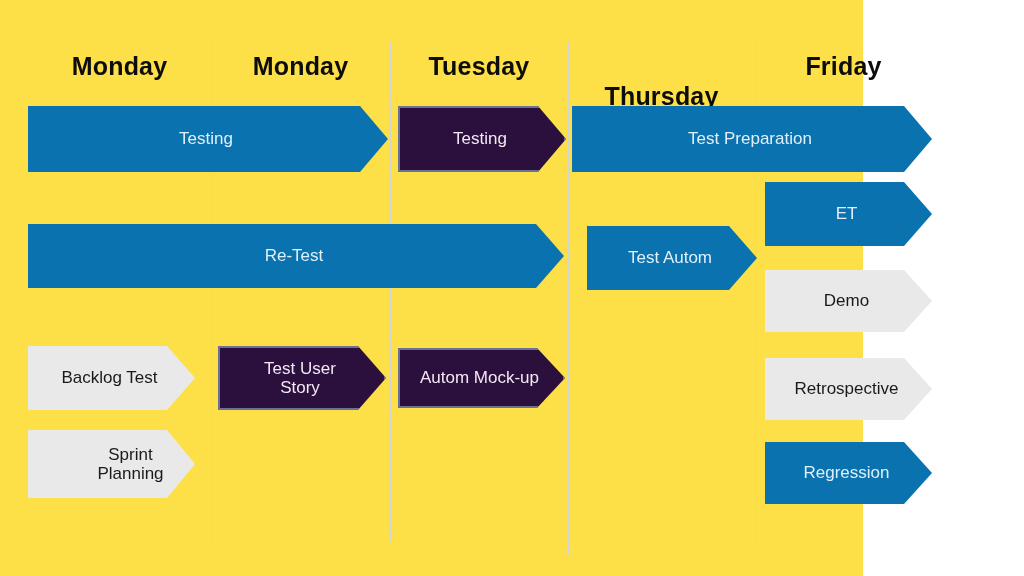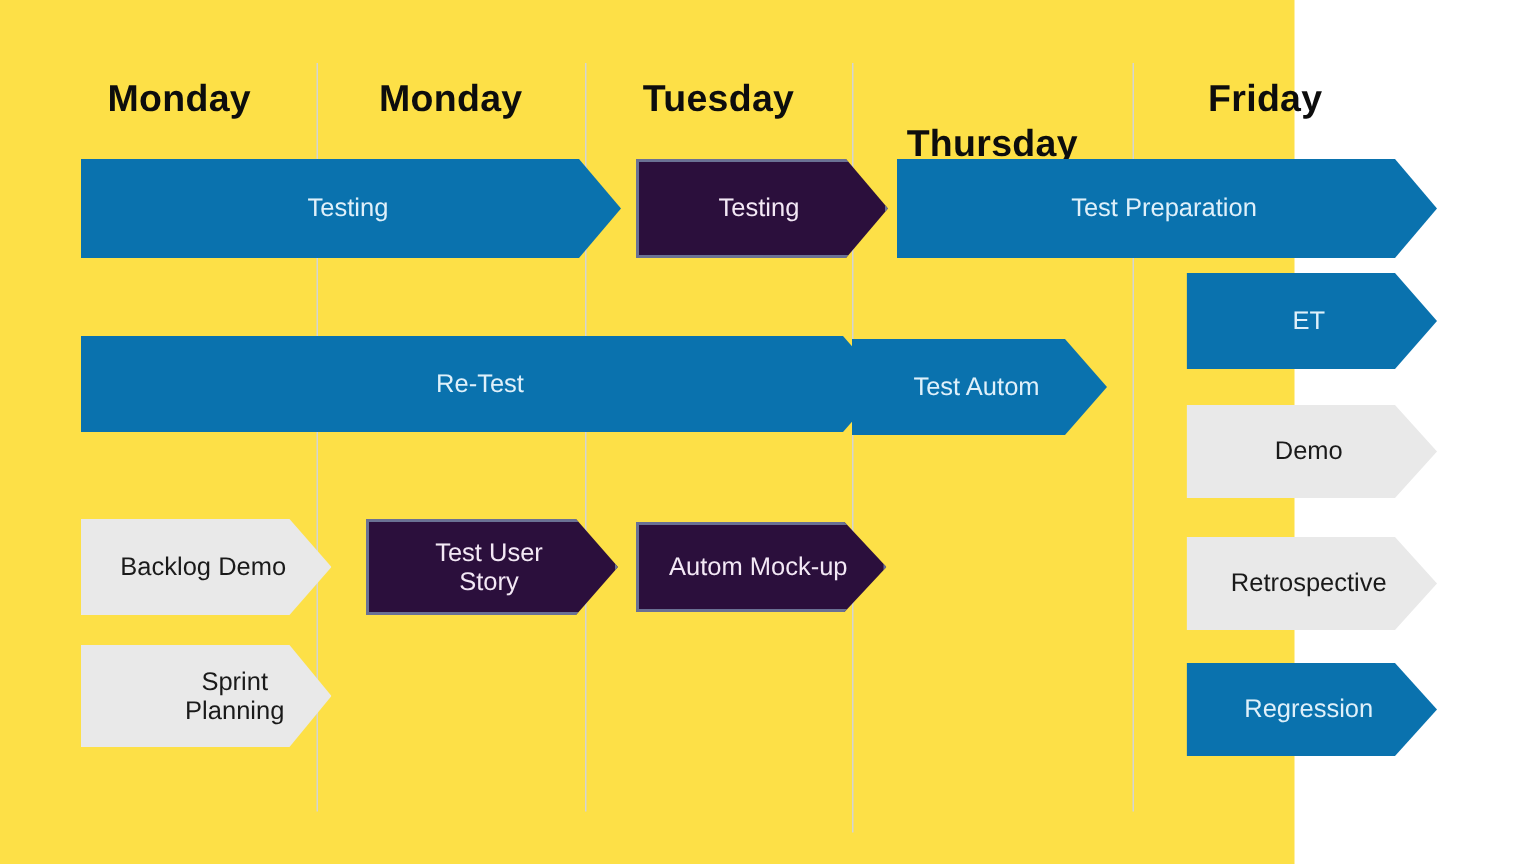--- a/index.html
+++ b/index.html
@@ -46,21 +46,20 @@
     justify-content: center;
     text-align: center;
     box-sizing: border-box;
     font-size: 17px;
     line-height: 1.12;
     padding: 0 6px 0 2px;
     white-space: pre-line;
   }
   .task.arrow {
     clip-path: polygon(0 0, calc(100% - 28px) 0, 100% 50%, calc(100% - 28px) 100%, 0 100%);
-    margin-left: 26px;
   }
   .task.blue   { background: #0a72ae; color: #dff0fa; }
   .task.purple { background: #2b0f3c; color: #f3e8f5; }
   .task.grey   { background: #e9e9e9; color: #1a1a1a; }
 
   
   .task.purple::after {
     content: "";
     position: absolute;
     inset: 0;
@@ -87,23 +86,23 @@
       <div class="day-header" style="left: 390px; width: 178px;">Tuesday</div>
       <div class="day-header" style="left: 568px; width: 187px; margin-top: 30px;">Thursday</div>
       <div class="day-header" style="left: 755px; width: 177px;">Friday</div>
     </div>
   <div id="task-layer">
       <div class="task arrow blue" style="left: 28px; top: 106px; width: 360px; height: 66px;"><span class="task-label">Testing</span></div>
       <div class="task arrow purple" style="left: 398px; top: 106px; width: 168px; height: 66px;"><span class="task-label">Testing</span></div>
       <div class="task arrow blue" style="left: 572px; top: 106px; width: 360px; height: 66px;"><span class="task-label">Test Preparation</span></div>
       <div class="task arrow blue" style="left: 765px; top: 182px; width: 167px; height: 64px;"><span class="task-label">ET</span></div>
       <div class="task arrow blue" style="left: 28px; top: 224px; width: 536px; height: 64px; justify-content: center;"><span class="task-label">Re-Test</span></div>
-      <div class="task arrow blue" style="left: 542px; top: 226px; width: 170px; height: 64px; justify-content: center;"><span class="task-label">Test Autom</span></div>
+      <div class="task arrow blue" style="left: 587px; top: 226px; width: 170px; height: 64px; justify-content: center;"><span class="task-label">Test Autom</span></div>
       <div class="task arrow grey" style="left: 765px; top: 270px; width: 167px; height: 62px;"><span class="task-label">Demo</span></div>
-      <div class="task arrow grey" style="left: 28px; top: 346px; width: 167px; height: 64px;"><span class="task-label">Backlog Demo</span></div>
+      <div class="task arrow grey" style="left: 28px; top: 346px; width: 167px; height: 64px;"><span class="task-label">Backlog Test</span></div>
       <div class="task arrow purple" style="left: 218px; top: 346px; width: 168px; height: 64px;"><span class="task-label">Test User
 Story</span></div>
       <div class="task arrow purple" style="left: 398px; top: 348px; width: 167px; height: 60px;"><span class="task-label">Autom Mock-up</span></div>
       <div class="task arrow grey" style="left: 765px; top: 358px; width: 167px; height: 62px;"><span class="task-label">Retrospective</span></div>
       <div class="task arrow grey" style="left: 28px; top: 430px; width: 167px; height: 68px; padding-left: 44px;"><span class="task-label">Sprint
 Planning</span></div>
       <div class="task arrow blue" style="left: 765px; top: 442px; width: 167px; height: 62px;"><span class="task-label">Regression</span></div>
     </div>
 </div>
 

